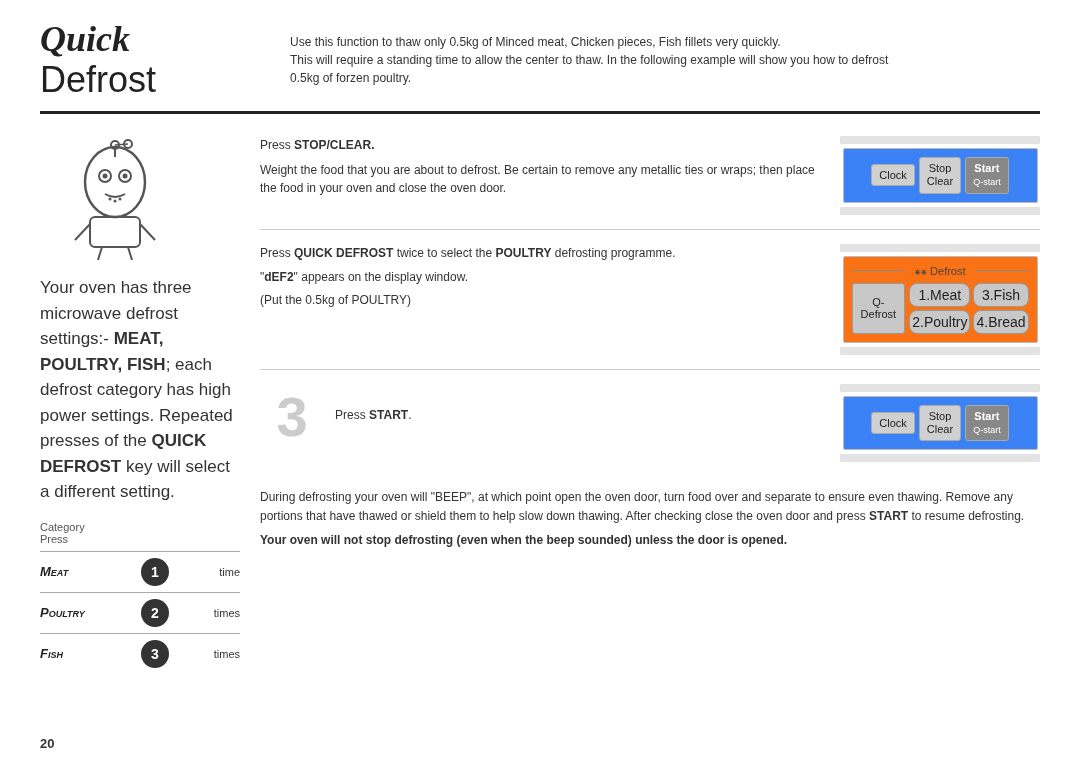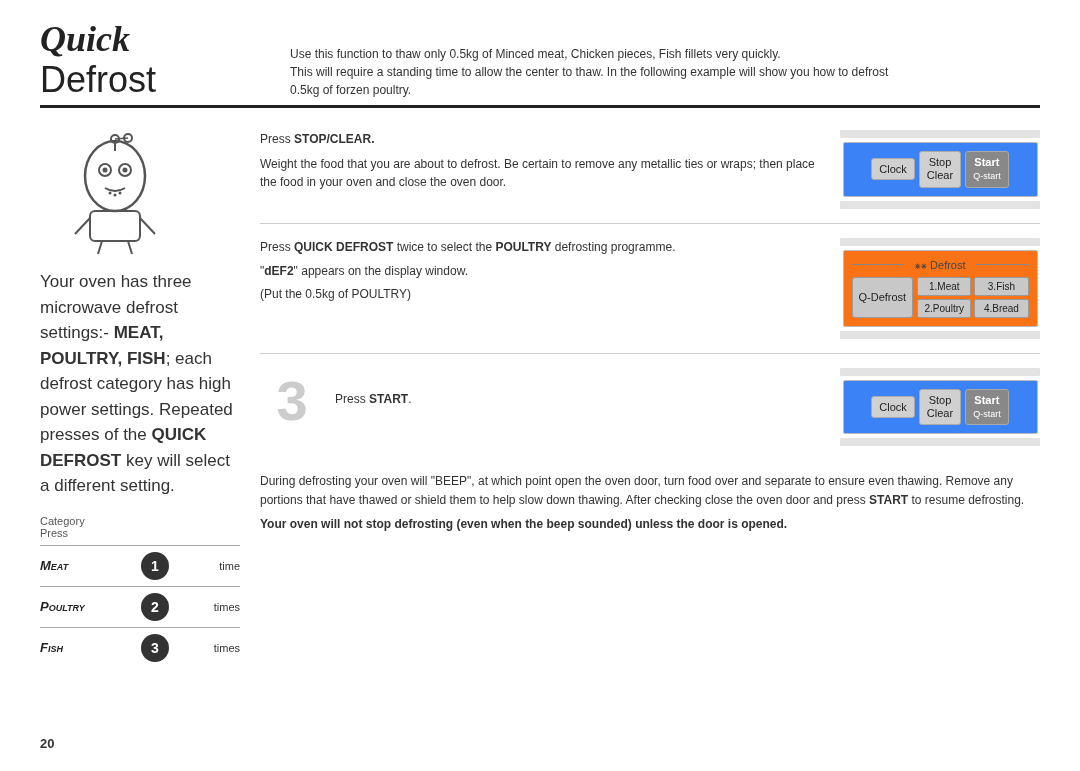--- a/index.html
+++ b/index.html
@@ -15,23 +15,23 @@
     .page {
       width: 1080px;
       min-height: 771px;
       padding: 20px 40px 20px 40px;
       position: relative;
     }
 
     
     .header {
       display: flex;
-      align-items: flex-end;
+      align-items: center;
       margin-bottom: 8px;
-      padding-bottom: 6px;
+      padding-bottom: 12px;
       border-bottom: 3px solid #222;
     }
     .title-block {
       width: 220px;
       flex-shrink: 0;
     }
     .title-quick {
       font-family: Georgia, serif;
       font-style: italic;
       font-weight: bold;
@@ -238,22 +238,22 @@
     }
     .defrost-grid {
       display: grid;
       grid-template-columns: 1fr 1fr;
       gap: 3px;
       flex: 1;
     }
     .defrost-grid-btn {
       background: #c8c8c8;
       border: 1px solid #999;
-      border-radius: 2px;
-      font-size: 10px;
+      border-radius: 8px;
+      font-size: 14px;
       text-align: center;
       padding: 3px 2px;
       color: #222;
     }
 
     .bottom-text {
       font-size: 12px;
       line-height: 1.55;
       color: #333;
       padding-top: 12px;

